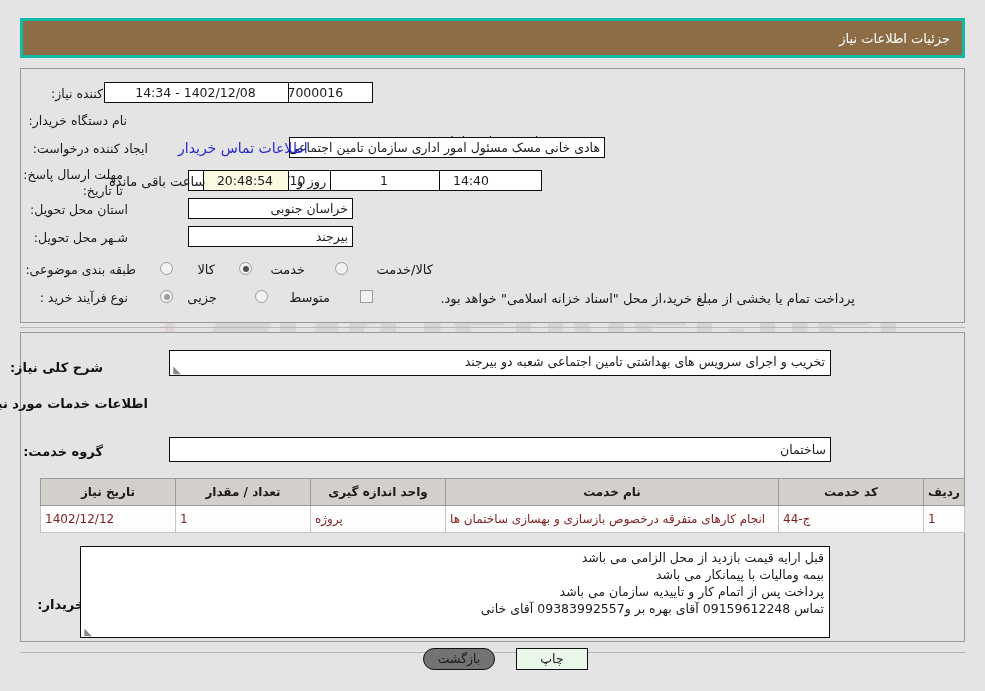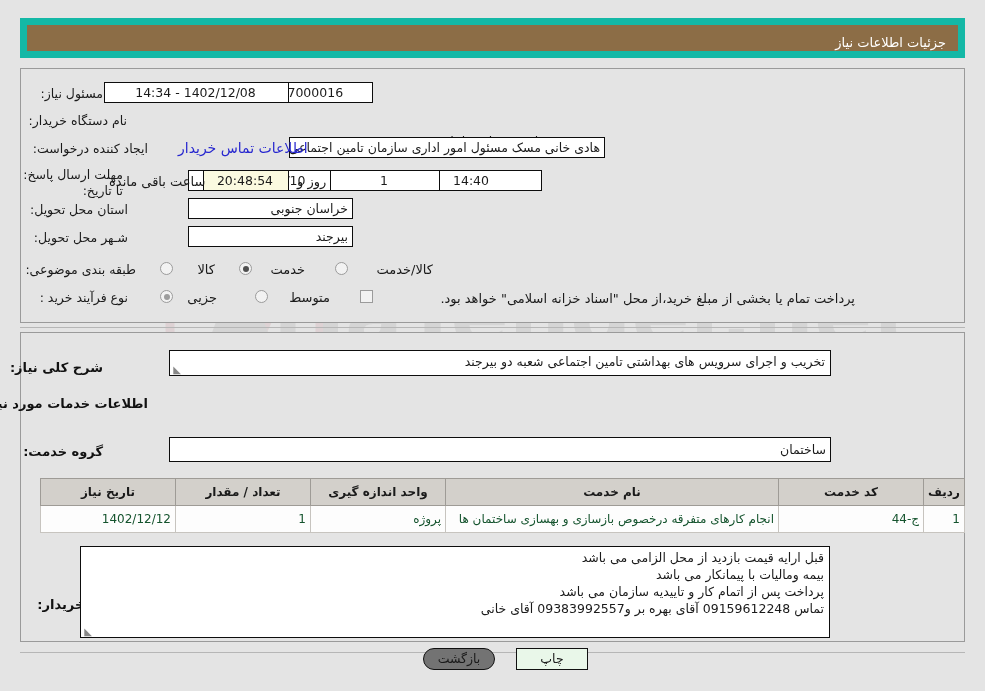--- a/index.html
+++ b/index.html
@@ -25,21 +25,21 @@
     pointer-events: none;
     z-index: 1;
   }
 
   
   .header-bar {
     position: absolute;
     left: 20px; top: 18px;
     width: 945px; height: 40px;
     background: #8c6d46;
-    border: 7px solid #14b8a6;
+    border: 3px solid #14b8a6;
     box-sizing: border-box;
     z-index: 3;
   }
   .header-title {
     position: absolute;
     right: 12px; top: 10px;
     color: #ffffff;
     font-size: 13px;
     letter-spacing: .2px;
   }
@@ -178,23 +178,23 @@
     border: 1px solid #9e9b96;
     color: #1a1a1a;
     font-weight: bold;
     padding: 6px 3px;
     text-align: center;
     white-space: nowrap;
   }
   .tbl td {
     background: #fdfdfd;
     border: 1px solid #c7c4bf;
-    color: #14532d;
+    color: #7f1d1d;
     padding: 6px 4px;
-    text-align: right;
+    text-align: left;
     white-space: nowrap;
   }
 
   
   .btn {
     position: absolute;
     height: 22px;
     border: 1px solid #111;
     box-sizing: border-box;
     font-size: 12.5px;
@@ -228,21 +228,21 @@
       <text x="560" y="345" font-size="86" font-weight="bold" fill="#9e9e9e" font-family="'DejaVu Sans', sans-serif" text-anchor="middle" direction="ltr">AriaTender.net</text>
     </g>
   </svg>
 
   <div class="header-bar">
     <div class="header-title">جزئیات اطلاعات نیاز</div>
   </div>
 
   <div class="panel" id="panel-top"></div>
 
-  <div class="lbl" style="right:882px; top:86px; width:80px;">مسئول نیاز:</div>
+  <div class="lbl" style="right:882px; top:86px; width:80px;">کننده نیاز:</div>
   <div class="fld center" style="right:612px; top:82px; width:185px; height:21px;">1102050237000016</div>
 
   <div class="lbl" style="right:443px; top:86px; width:165px;margin-top:48px;">تاریخ و ساعت اعلان عمومی:</div>
 
   <div class="fld center" style="left:104px; top:82px; width:185px; height:21px;">1402/12/08 - 14:34</div>
 
   <div class="lbl" style="right:858px; top:113px; width:105px;">نام دستگاه خریدار:</div>
 
   <div class="lbl" style="right:837px; top:141px; width:126px;">ایجاد کننده درخواست:</div>
   <div class="fld" style="right:380px; top:137px; left:289px; height:21px;">هادی خانی مسک مسئول امور اداری سازمان تامین اجتماعی شعبه دو بیرجند</div>

